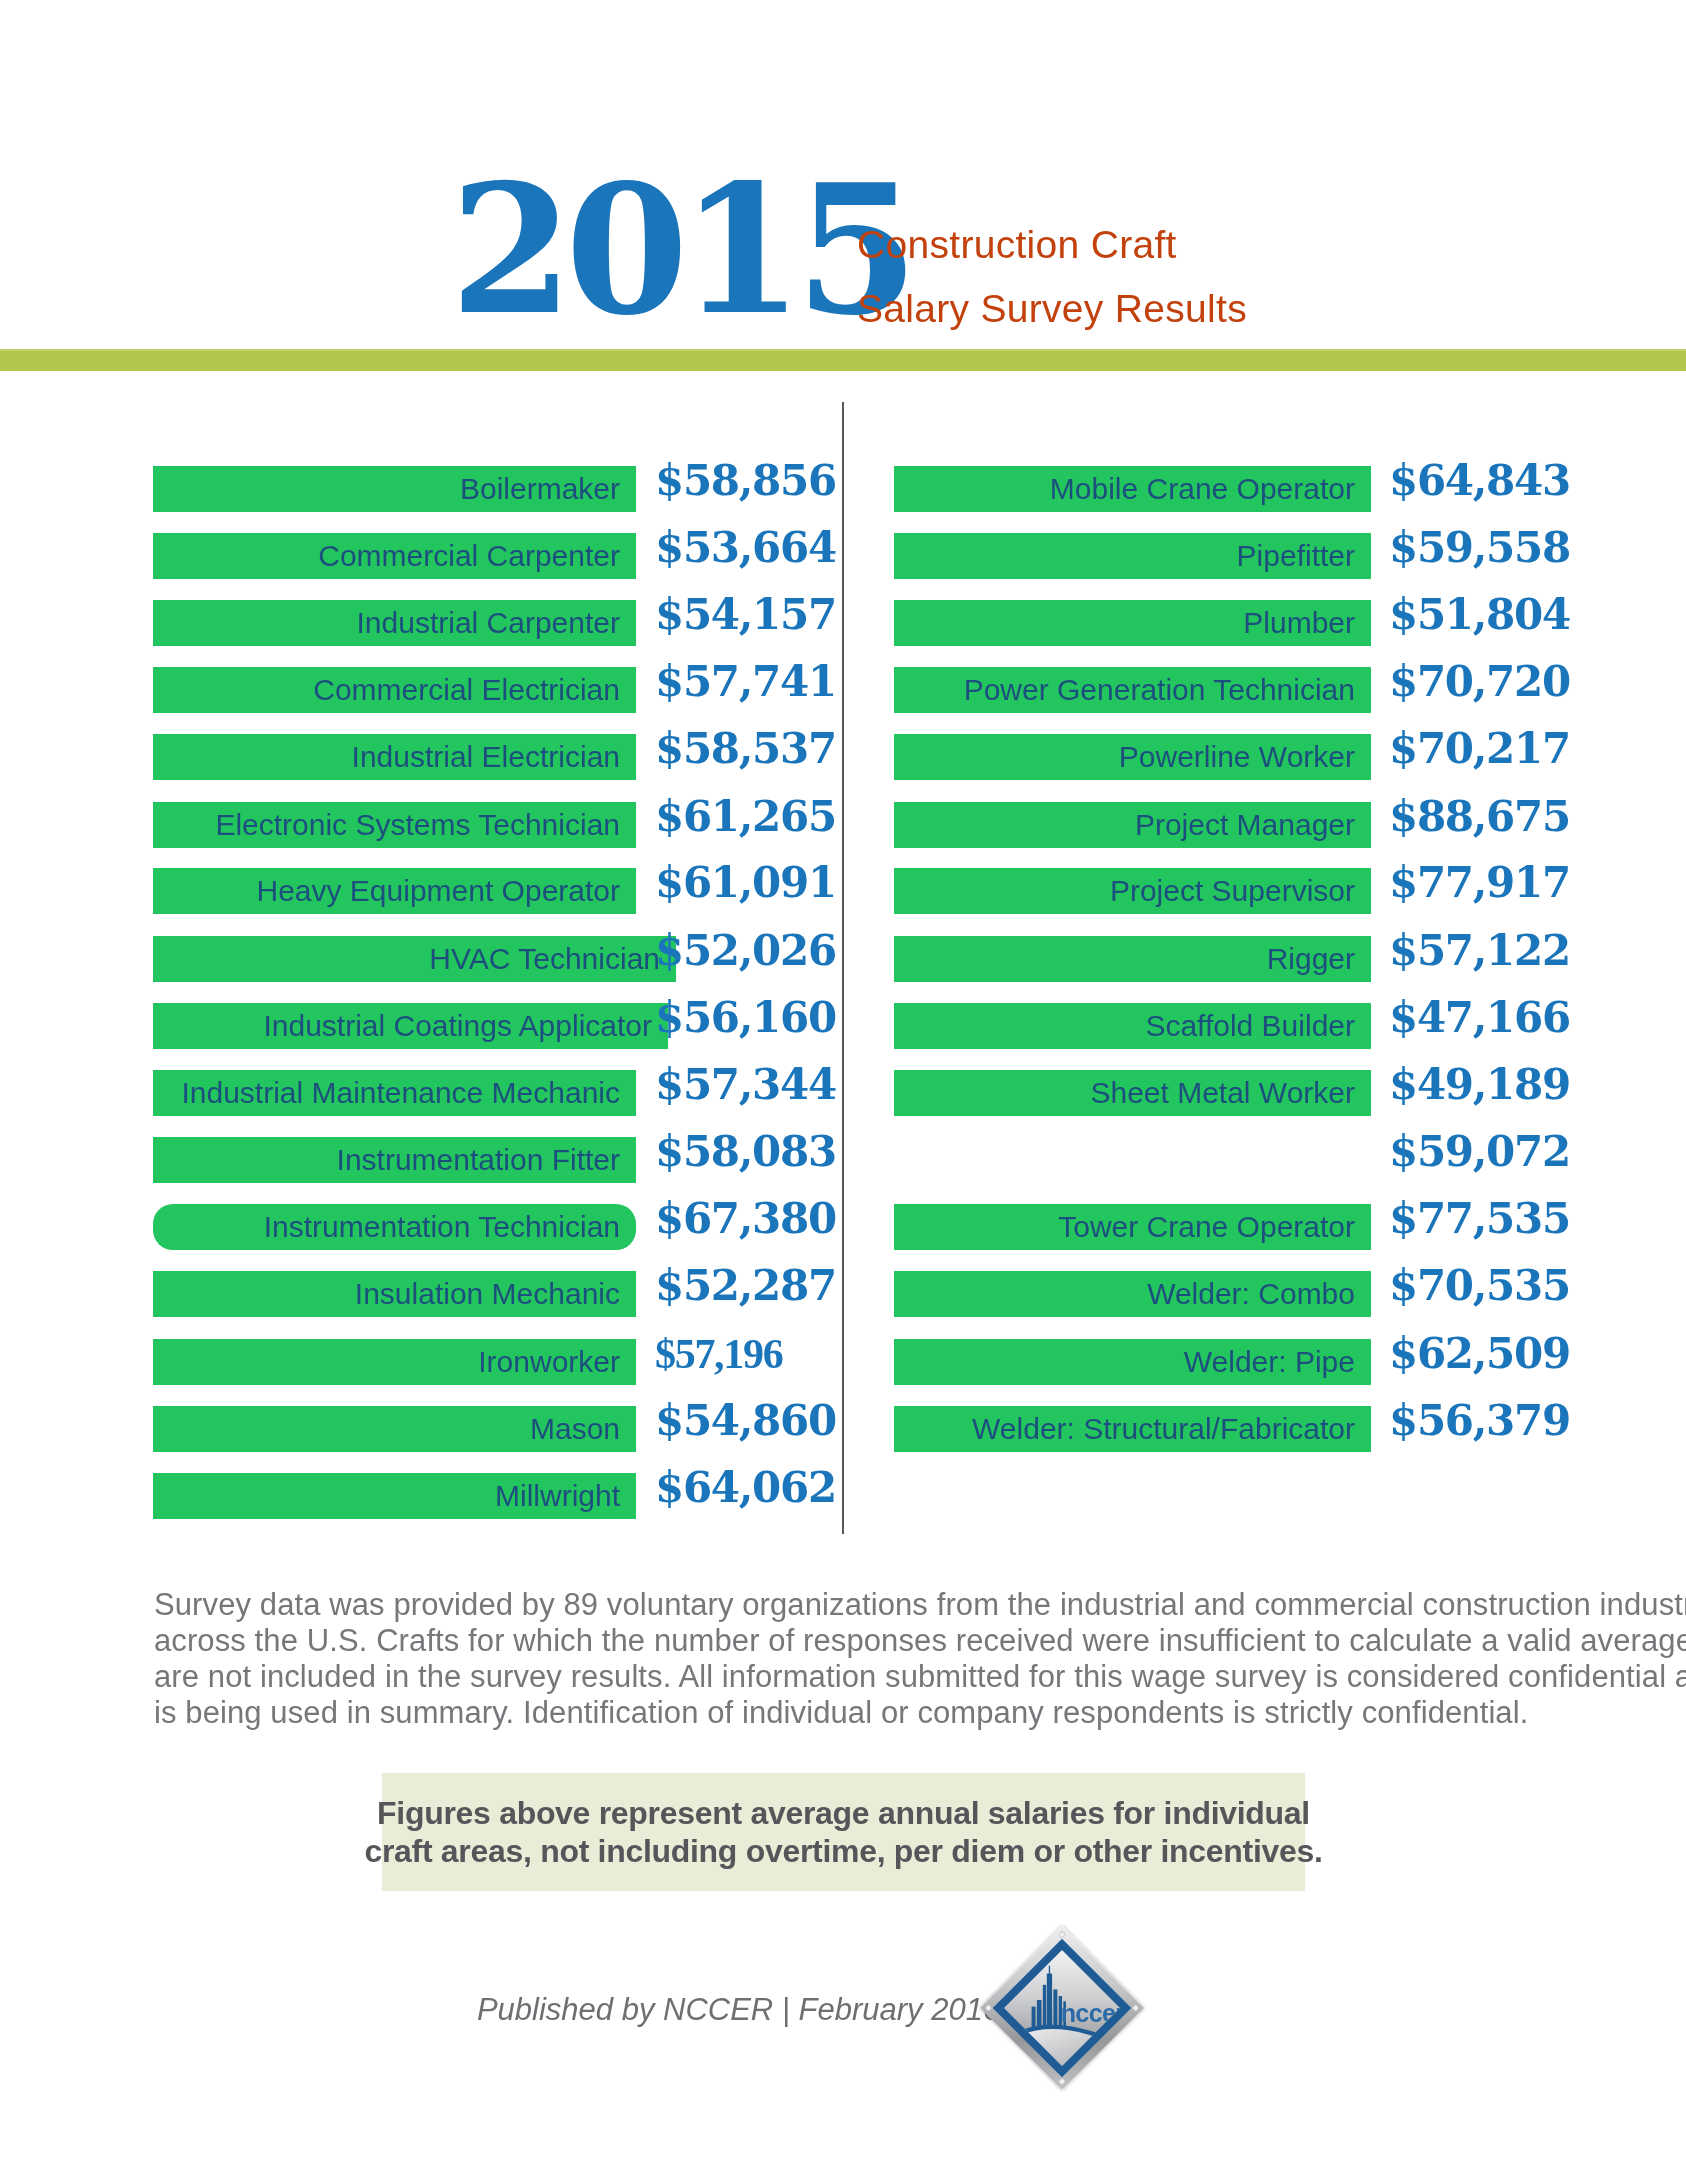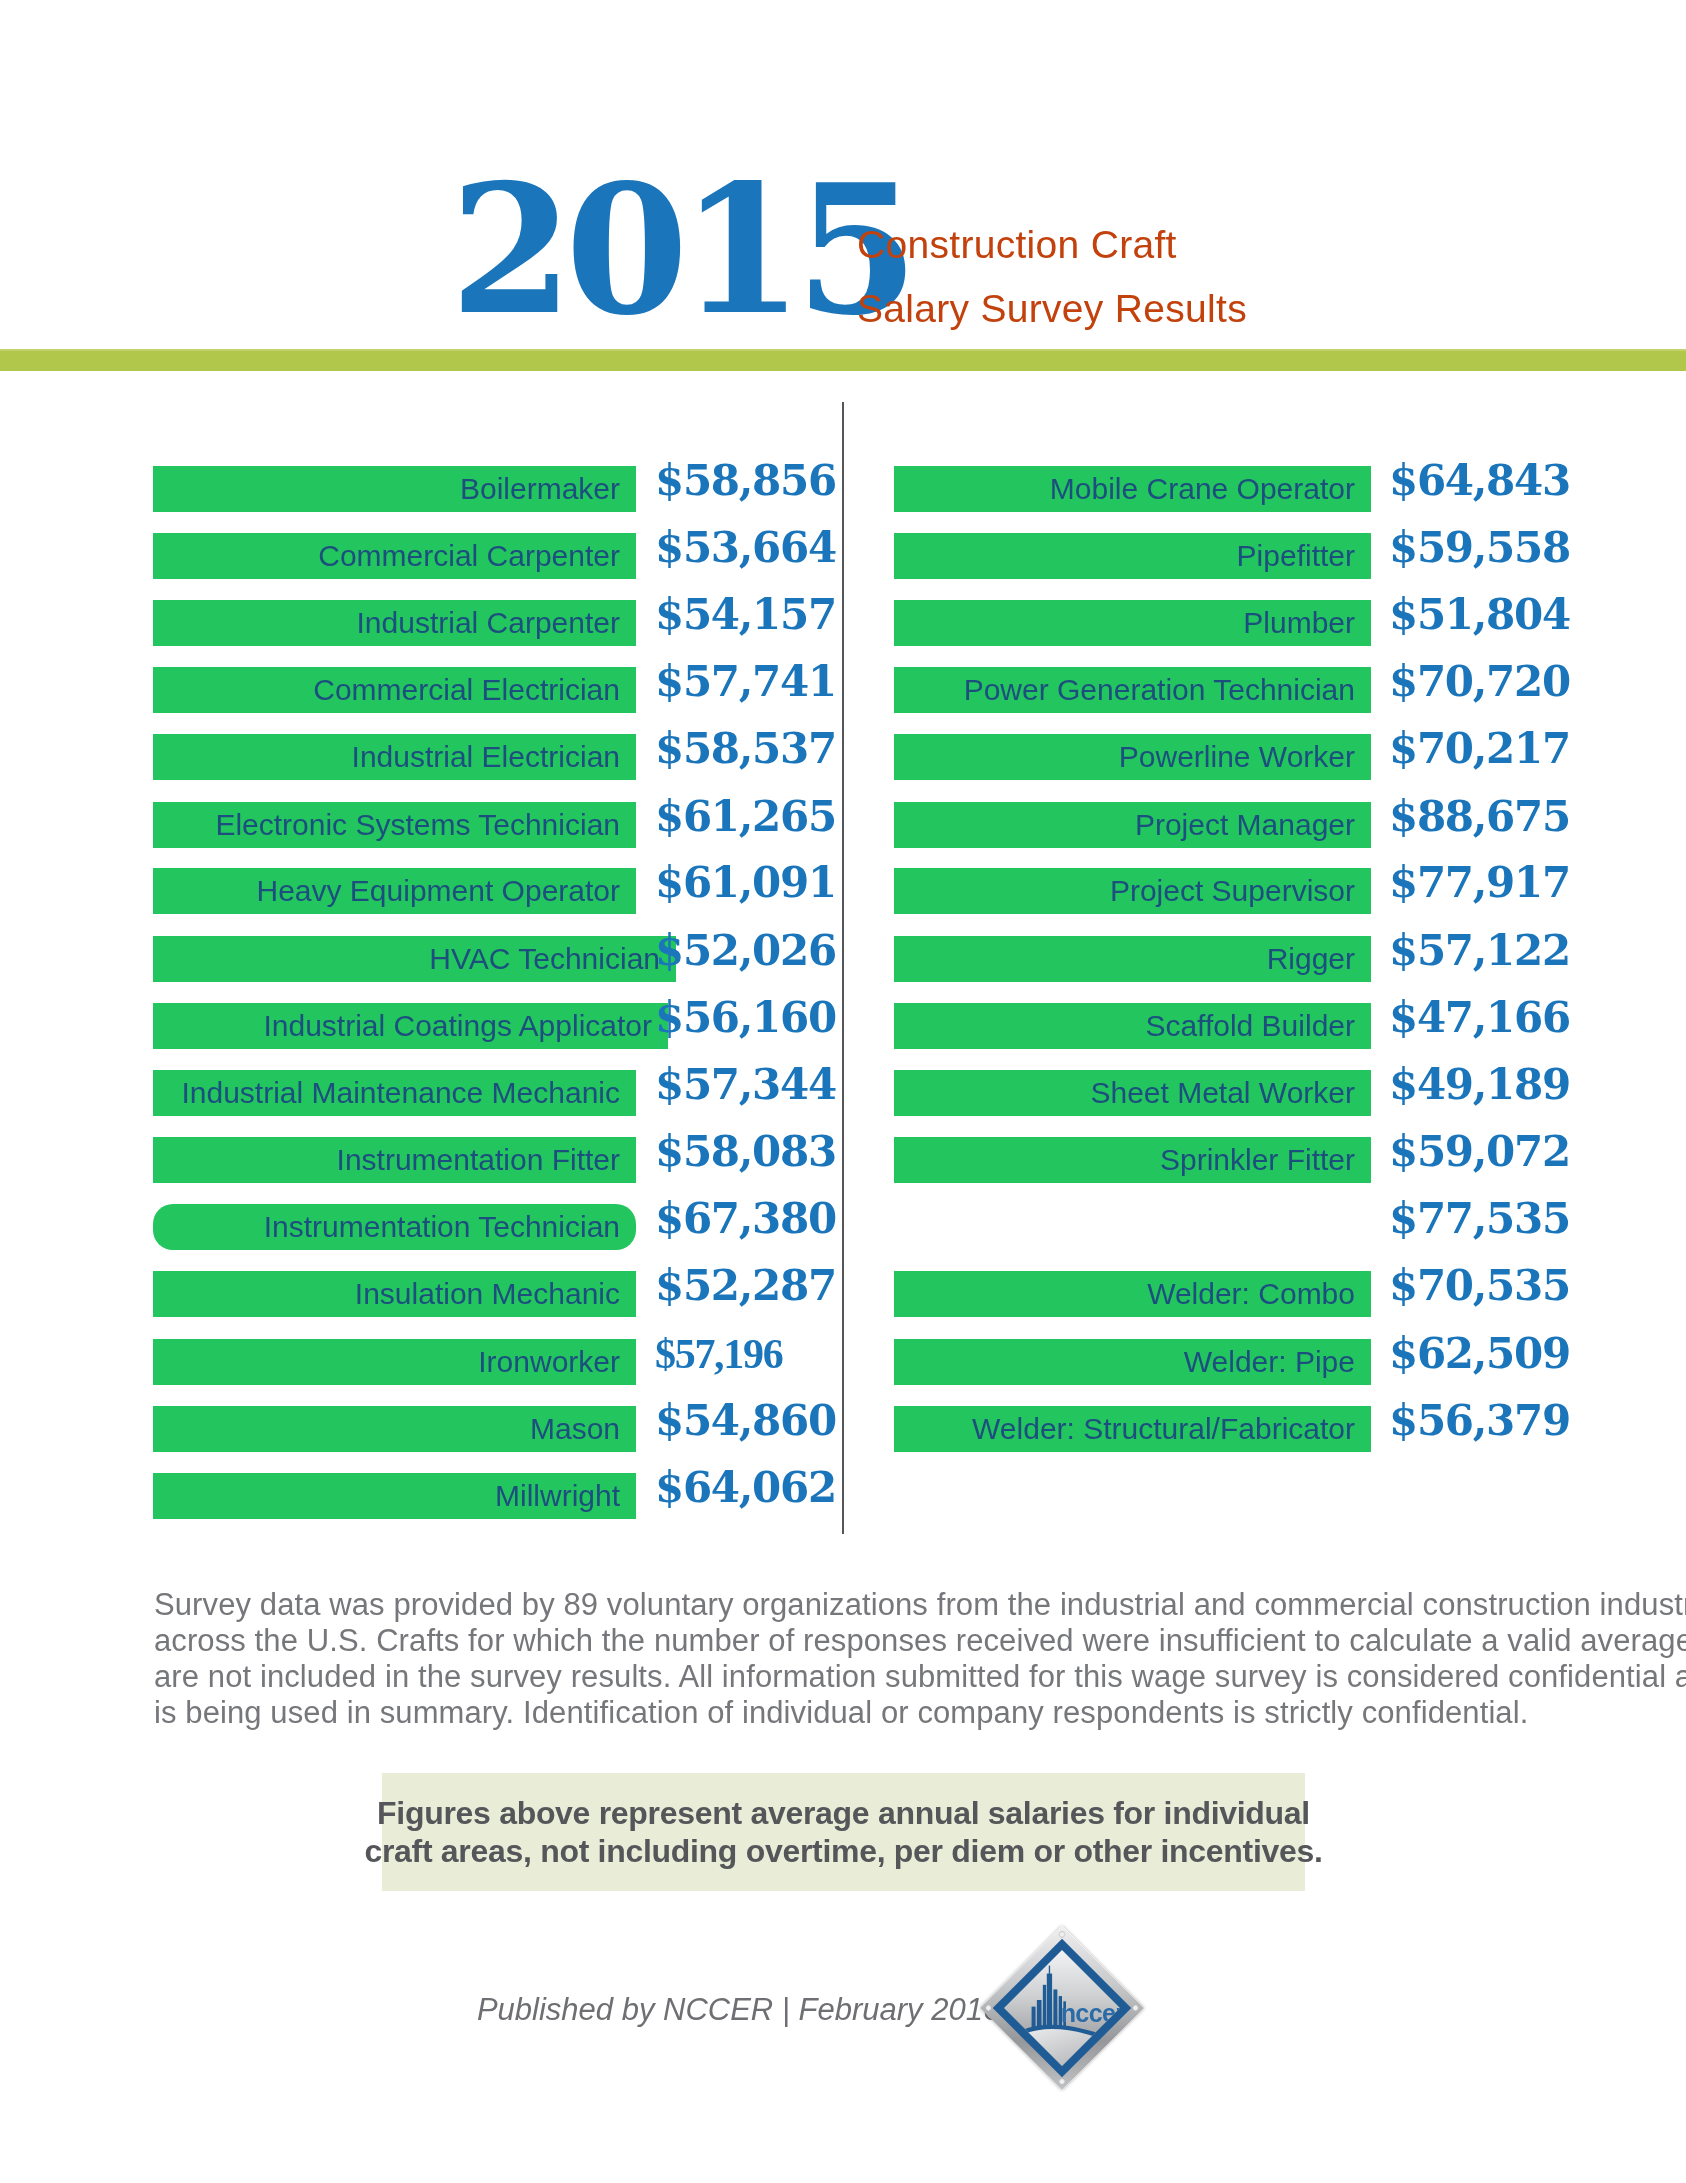--- a/index.html
+++ b/index.html
@@ -298,26 +298,26 @@
       </div>
       <div class="row-value" style="left: 1389px;">$47,166</div>
     </div>
     <div class="row" style="top: 1062px; left: 0px; width: 1687px;">
       <div class="row-bar" style="left: 894px; width: 477px;">
         <span class="row-label">Sheet Metal Worker</span>
       </div>
       <div class="row-value" style="left: 1389px;">$49,189</div>
     </div>
     <div class="row" style="top: 1129px; left: 0px; width: 1687px;">
-      <div class="row-bar" style="left: 894px; width: 477px;">
-        <span class="row-label">Sprinkler Fitter</span>
-      </div>
       <div class="row-value" style="left: 1389px;">$59,072</div>
     </div>
     <div class="row" style="top: 1196px; left: 0px; width: 1687px;">
+      <div class="row-bar" style="left: 894px; width: 477px;">
+        <span class="row-label">Tower Crane Operator</span>
+      </div>
       <div class="row-value" style="left: 1389px;">$77,535</div>
     </div>
     <div class="row" style="top: 1263px; left: 0px; width: 1687px;">
       <div class="row-bar" style="left: 894px; width: 477px;">
         <span class="row-label">Welder: Combo</span>
       </div>
       <div class="row-value" style="left: 1389px;">$70,535</div>
     </div>
     <div class="row" style="top: 1331px; left: 0px; width: 1687px;">
       <div class="row-bar" style="left: 894px; width: 477px;">

